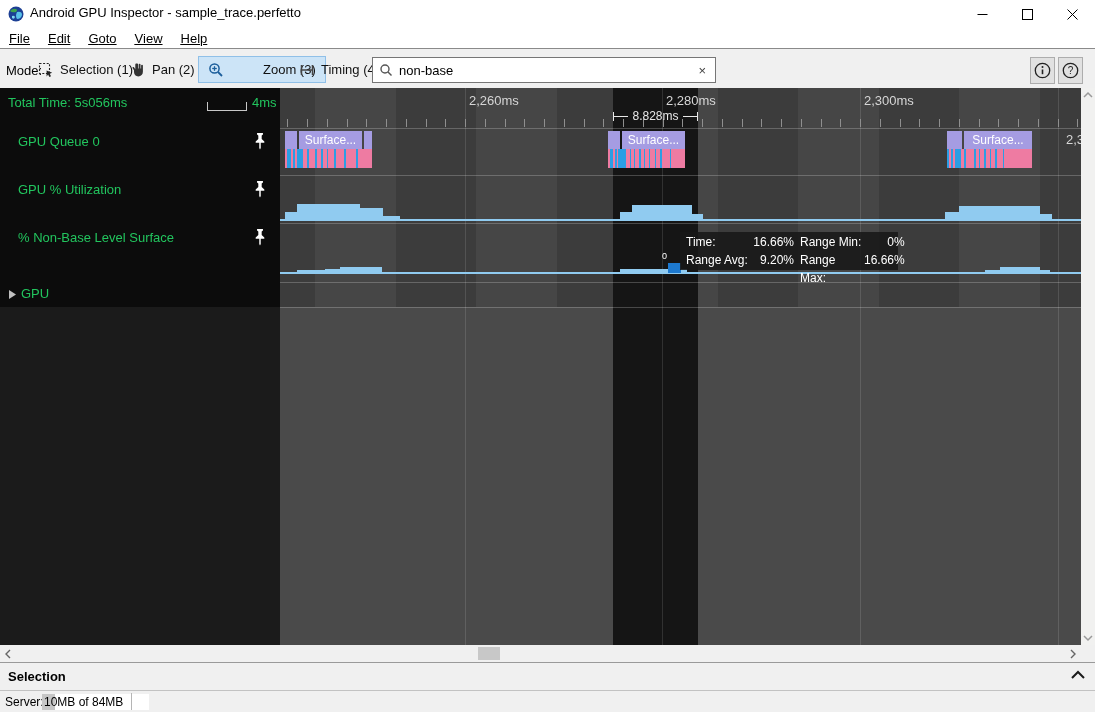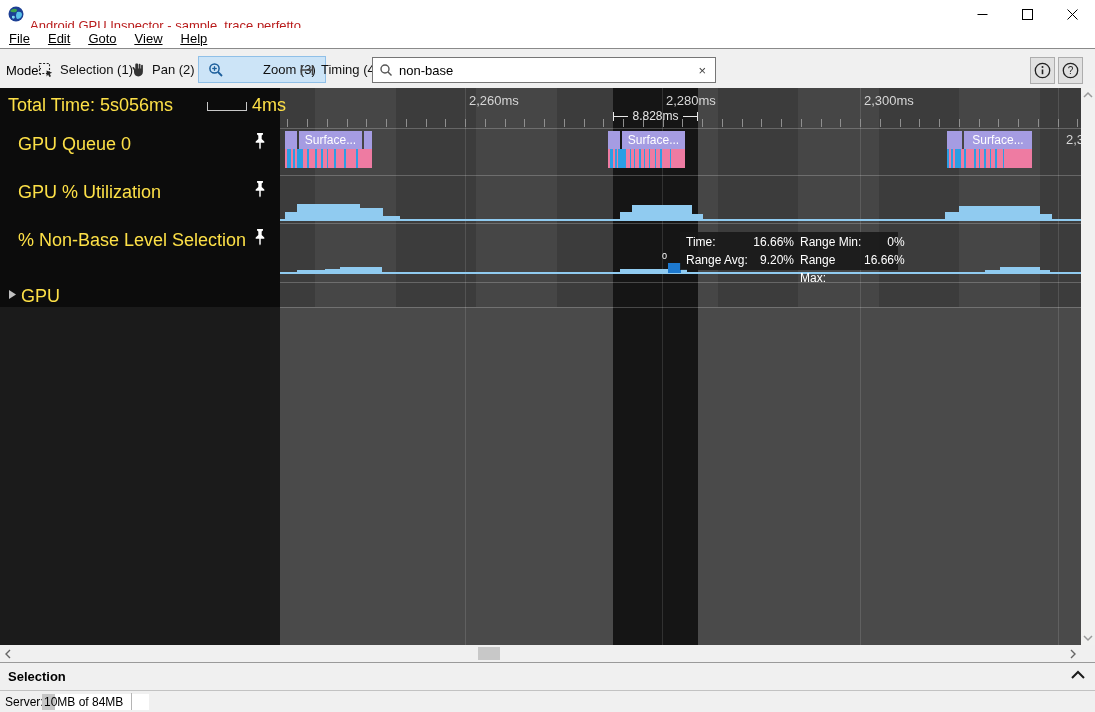--- a/index.html
+++ b/index.html
@@ -3,21 +3,21 @@
 <meta charset="utf-8">
 <style>
   * { margin:0; padding:0; box-sizing:border-box; }
   body { background:#ffffff; font-family:"Liberation Sans", sans-serif; }
   #app { position:relative; width:1095px; height:712px; overflow:hidden; background:#fff;
          font-family:"Liberation Sans", sans-serif; color:#000; }
   .abs { position:absolute; }
 
   
   .titlebar { left:0; top:0; width:1095px; height:28px; background:#fff; }
-  .title-text { left:30px; top:18px; font-size:13px; color:#b91c1c; }
+  .title-text { left:30px; top:5px; font-size:13px; color:#000000; }
   .win-btn { top:0; width:45px; height:28px; display:flex; align-items:center; justify-content:center; }
 
   
   .menubar { left:0; top:28px; width:1095px; height:20px; background:#fff; display:flex; align-items:center; }
   .menu-item { font-size:13px; color:#000; padding:0 9px;text-decoration:underline; }
   .menu-item u { text-decoration:underline; }
 
   
   .toolbar { left:0; top:48px; width:1095px; height:40px; background:#f0f0f0; border-top:1px solid #8a8a8a; }
   .mode-label { left:6px; top:63px; font-size:13px; color:#000; }
@@ -36,21 +36,21 @@
   .timeline { left:0; top:88px; width:1081px; height:557px; background:#2f2f2f; overflow:hidden; }
   .band { position:absolute; top:0; height:219px; }
   .lower-flat { position:absolute; left:280px; top:219px; width:801px; height:338px; background:#4a4a4a; }
   .sel-band { position:absolute; top:0; height:557px; background:#151515; }
   .gridline { position:absolute; top:0; width:1px; height:557px; background:rgba(255,255,255,0.12); }
   .hsep { position:absolute; left:280px; width:801px; height:1px; background:rgba(255,255,255,0.22); }
   .tick { position:absolute; top:31px; width:1px; height:8px; background:#8f8f8f; }
   .ruler-label { position:absolute; top:5px; font-size:13px; color:#d6d6d6; white-space:nowrap; }
   .left-panel { position:absolute; left:0; top:0; width:280px; height:219px; background:#0c0c0c; }
   .left-lower { position:absolute; left:0; top:219px; width:280px; height:338px; background:#1b1b1b; }
-  .panel-text { position:absolute; font-size:18px; color:#fde047; white-space:nowrap; }
+  .panel-text { position:absolute; font-size:13px; color:#22c55e; white-space:nowrap; }
   .scale-bracket { position:absolute; left:207px; top:14px; width:40px; height:9px;
                    border-left:1px solid #c8c8c8; border-right:1px solid #c8c8c8; border-bottom:1px solid #c8c8c8; }
   .pin { position:absolute; left:253px; width:14px; height:19px; }
   .measure { position:absolute; top:22px; height:12px; display:flex; align-items:center; color:#e8e8e8; }
   .measure .cap { width:1px; height:9px; background:#e8e8e8; }
   .measure .line { flex:1; height:1px; background:#e8e8e8; }
   .measure .mlabel { font-size:12px; padding:0 4px; white-space:nowrap; }
   .qseg { position:absolute; overflow:hidden; font-size:12px; color:#fff; text-align:center;
           line-height:18px; white-space:nowrap; }
   .step { position:absolute; }
@@ -273,21 +273,21 @@
     <div class="panel-text" style="left:18px;top:46px">GPU Queue 0</div>
     <svg class="pin" style="top:44px" viewBox="0 0 12 18">
         <path d="M3.2 1h5.6v1.4L7.6 3.4v3.2l2.5 2.3v1.4H6.7v4.8L6 16.6l-.7-1.5v-4.8H1.9V8.9l2.5-2.3V3.4L3.2 2.4z" fill="#fff"></path>
       </svg>
 
     <div class="panel-text" style="left:18px;top:94px">GPU % Utilization</div>
     <svg class="pin" style="top:92px" viewBox="0 0 12 18">
         <path d="M3.2 1h5.6v1.4L7.6 3.4v3.2l2.5 2.3v1.4H6.7v4.8L6 16.6l-.7-1.5v-4.8H1.9V8.9l2.5-2.3V3.4L3.2 2.4z" fill="#fff"></path>
       </svg>
 
-    <div class="panel-text" style="left:18px;top:142px">% Non-Base Level Selection</div>
+    <div class="panel-text" style="left:18px;top:142px">% Non-Base Level Surface</div>
     <svg class="pin" style="top:140px" viewBox="0 0 12 18">
         <path d="M3.2 1h5.6v1.4L7.6 3.4v3.2l2.5 2.3v1.4H6.7v4.8L6 16.6l-.7-1.5v-4.8H1.9V8.9l2.5-2.3V3.4L3.2 2.4z" fill="#fff"></path>
       </svg>
 
     <svg class="gpu-row-arrow" width="7" height="9" viewBox="0 0 7 9">
         <polygon points="0,0 7,4.5 0,9" fill="#c0c0c0"></polygon>
       </svg>
     <div class="panel-text" style="left:21px;top:198px">GPU</div>
 
     <div id="queue-track">

